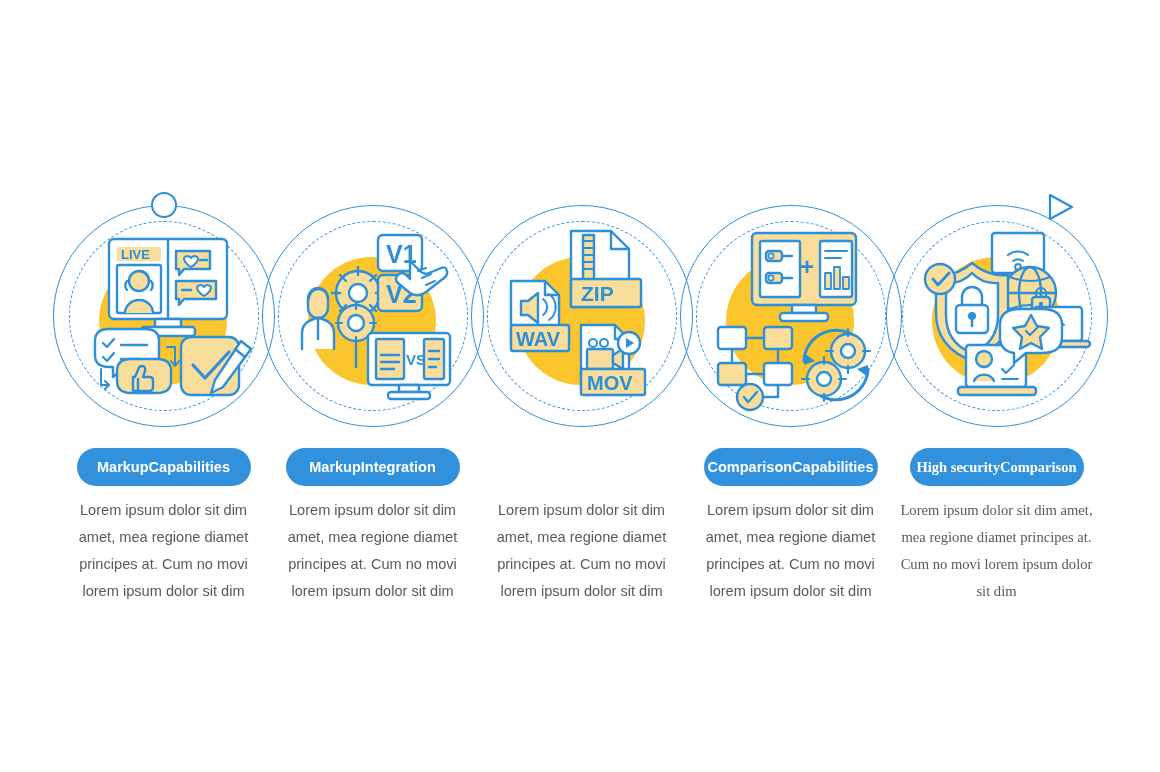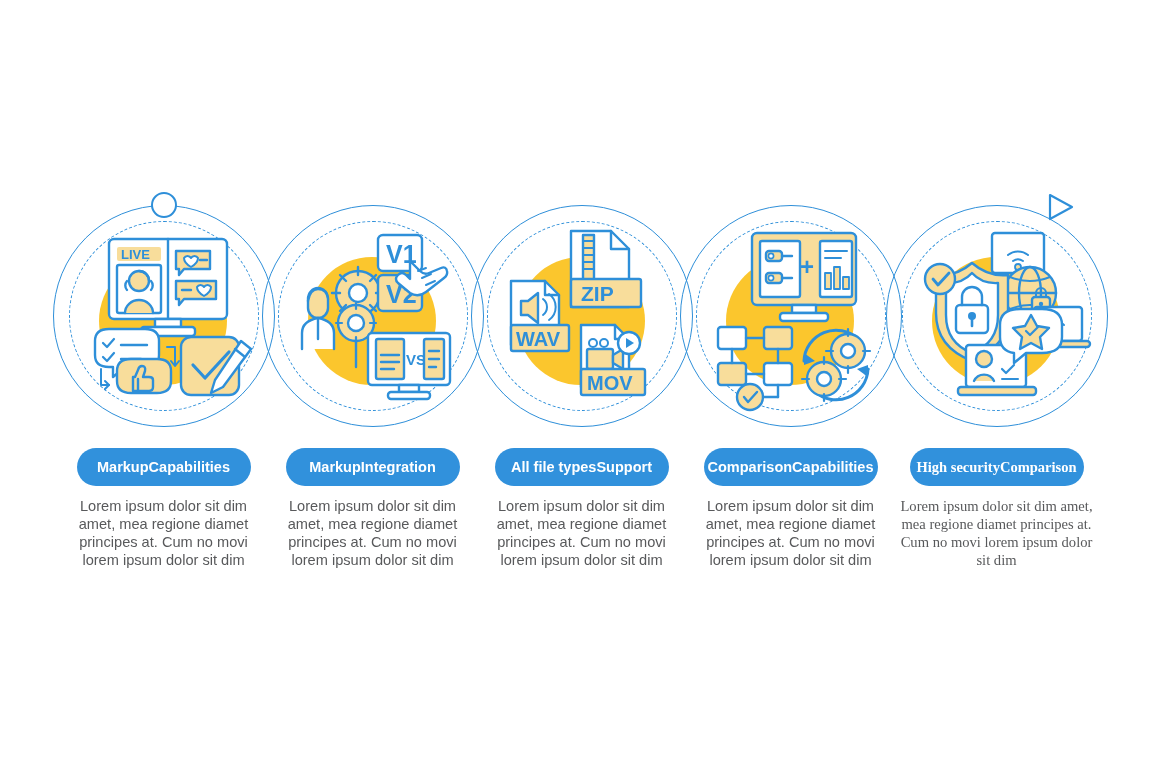--- a/index.html
+++ b/index.html
@@ -122,21 +122,21 @@
   }
   .pill span { display: block; }
   .body-text {
     position: absolute;
     left: 50%;
     margin-left: -100px;
     top: 497px;
     width: 200px;
     color: #58595B;
     font-size: 14.6px;
-    line-height: 18px;
+    line-height: 27px;
     text-align: center;
   }
   svg { display: block; overflow: visible; }
 </style>
 </head>
 <body>
 
 <div id="infographic">
   <div class="steps">
 
@@ -306,24 +306,20 @@
               <path d="M114 134 l10 -6 v20 l-10 -6 z" fill="#F8DD9B" stroke="#2E8FD9"></path>
               <circle cx="94" cy="122" r="4" fill="#ffffff" stroke="#2E8FD9" stroke-width="2"></circle>
               <circle cx="105" cy="122" r="4" fill="#ffffff" stroke="#2E8FD9" stroke-width="2"></circle>
               <circle cx="130" cy="122" r="11" fill="#ffffff" stroke="#2E8FD9"></circle>
               <path d="M127 117 l8 5 l-8 5 z" fill="#2E8FD9" stroke="none"></path>
               <rect x="82" y="148" width="64" height="26" rx="2" fill="#F8DD9B" stroke="#2E8FD9"></rect>
               <text x="88" y="169" font-family="Liberation Sans, sans-serif" font-size="20" font-weight="bold" fill="#2E8FD9" stroke="none">MOV</text>
             </g>
           </svg>
         </div>
-      </div>
-      <div class="pill">
-        <span>All file types</span>
-        <span>Support</span>
       </div>
       <div class="body-text">Lorem ipsum dolor sit dim amet, mea regione diamet principes at. Cum no movi lorem ipsum dolor sit dim</div>
     </div>
 
     <div class="step" style="left:686px;">
       <div class="circle-zone">
         <div class="ring-solid"></div>
         <div class="ring-dashed"></div>
         <div class="blob"></div>
         <div class="art">

